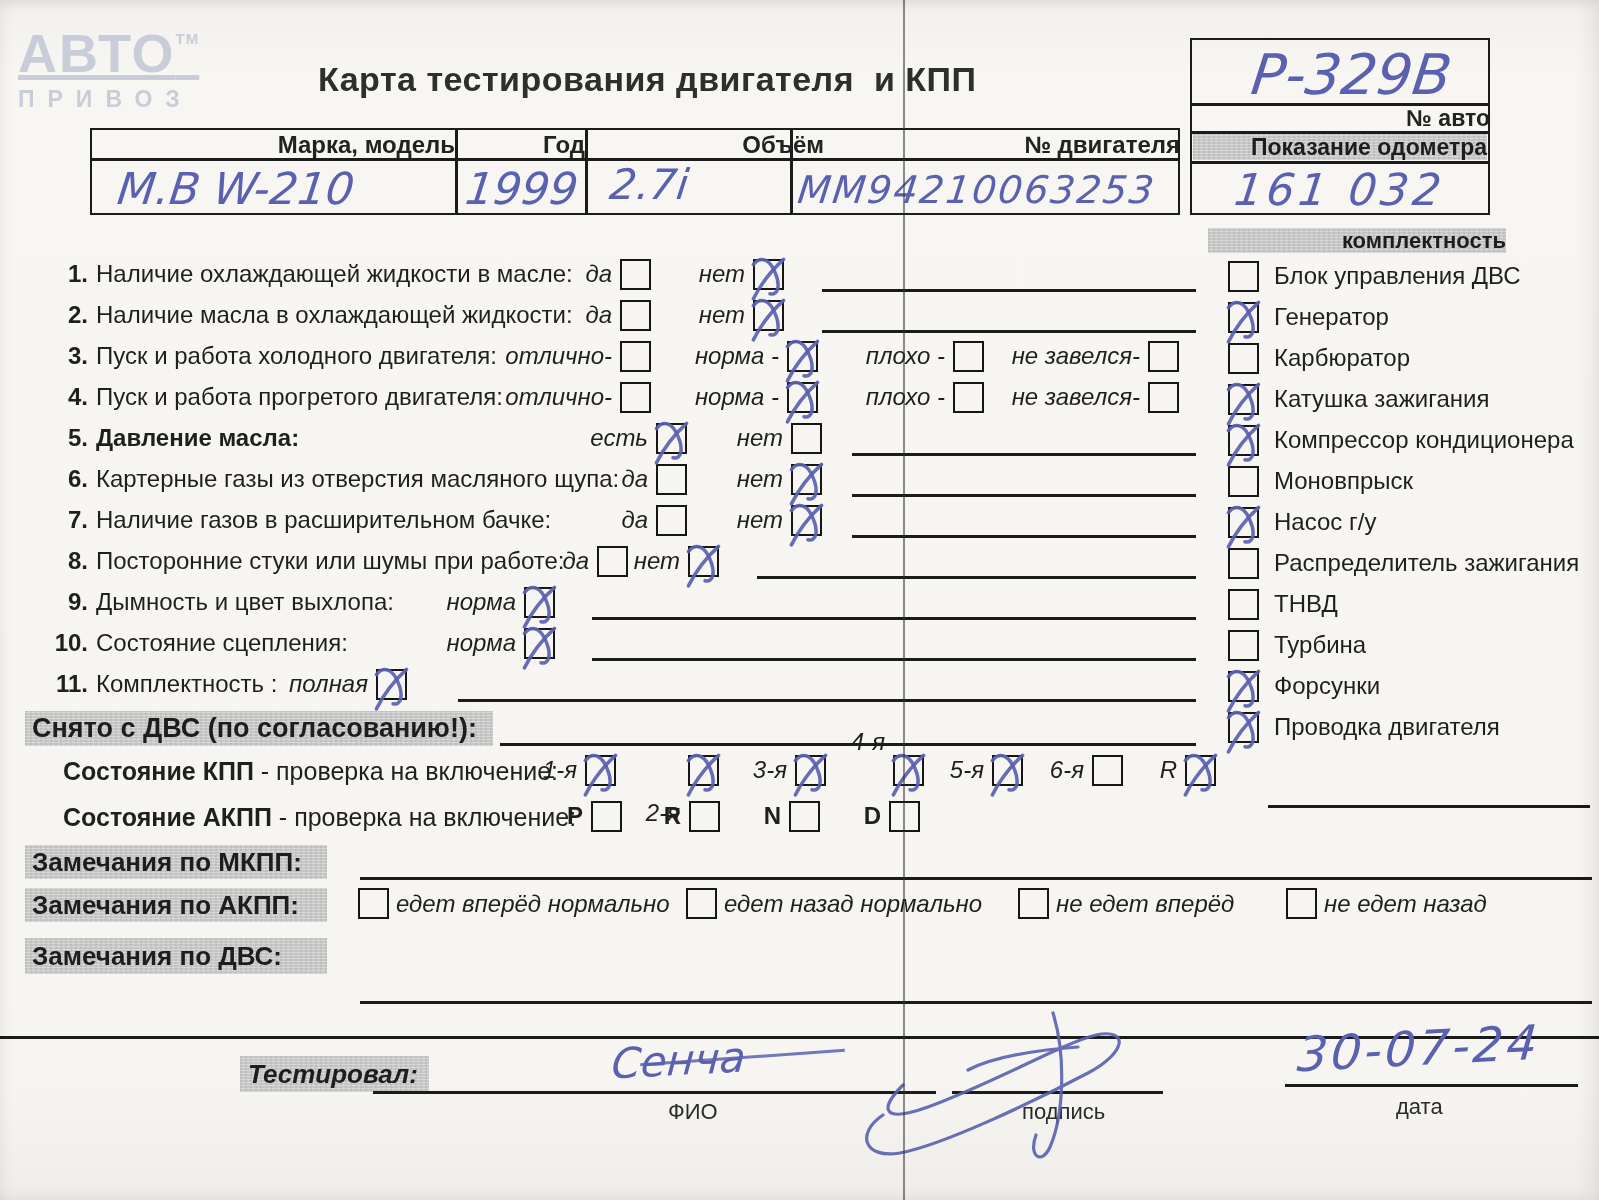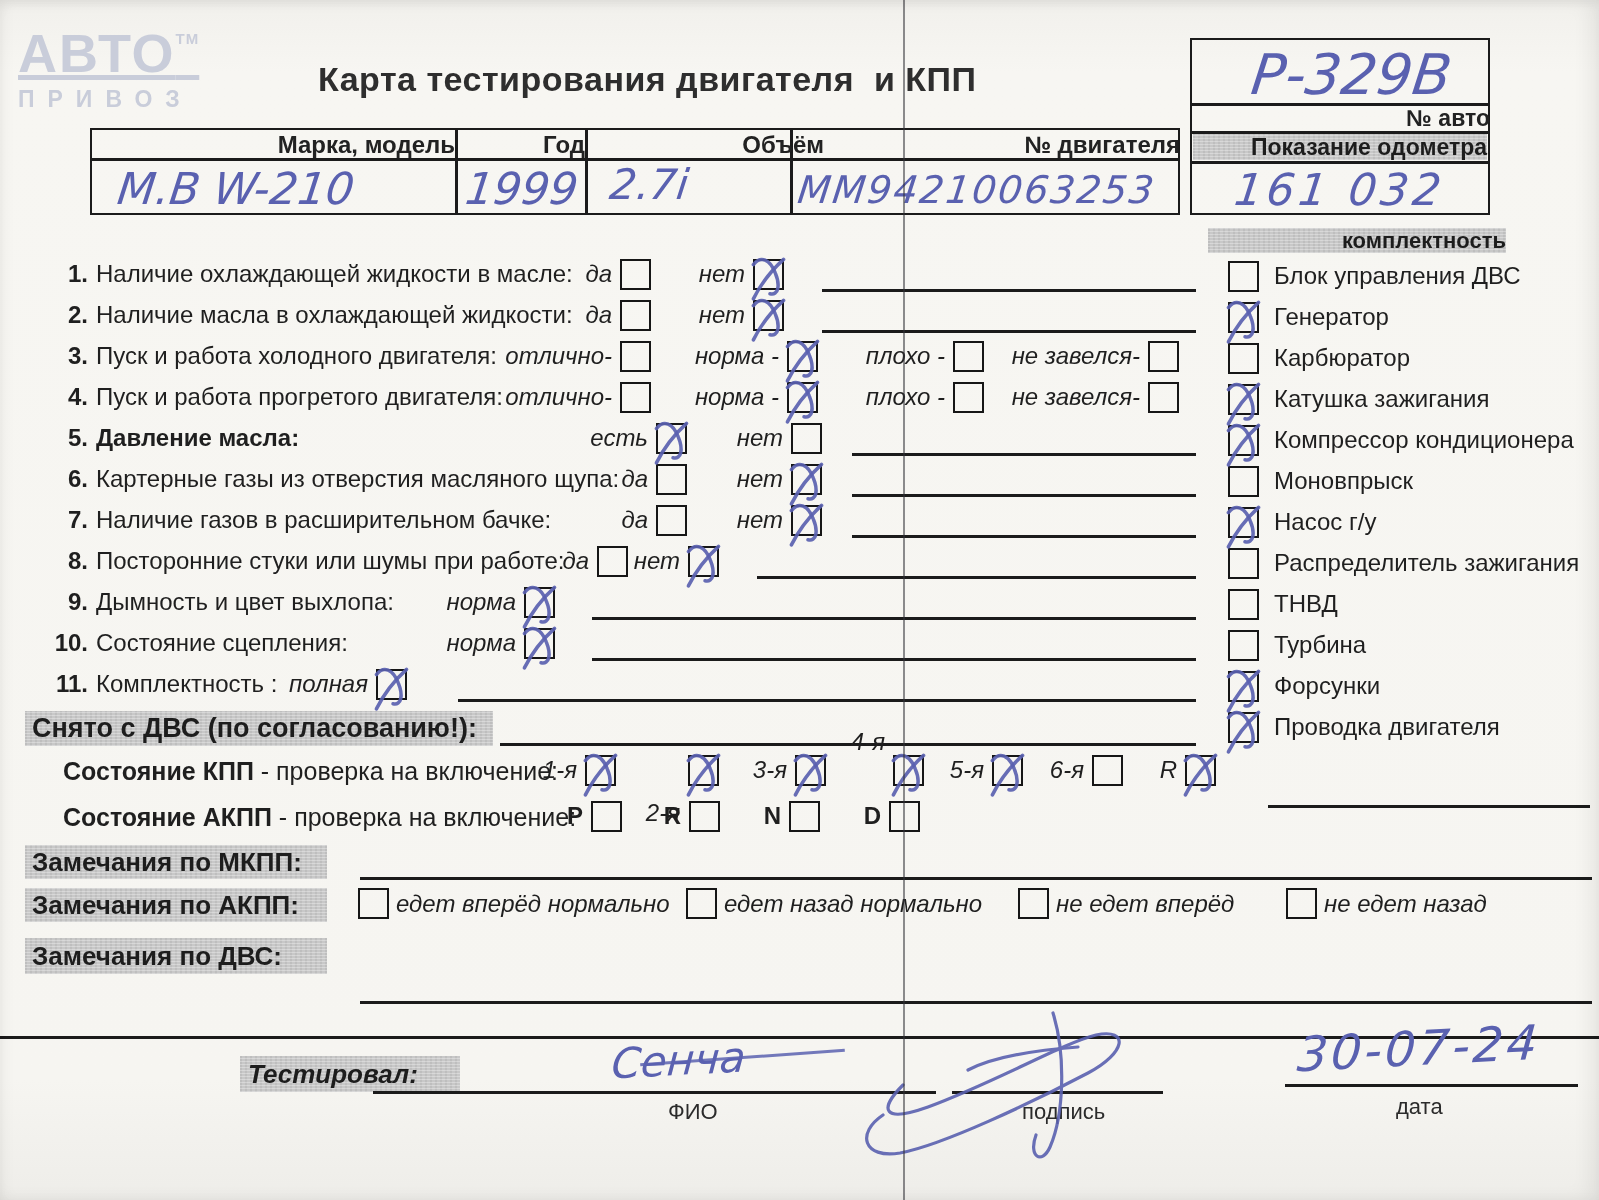--- a/index.html
+++ b/index.html
@@ -82,21 +82,21 @@
   <div class="seclabel abs" style="left:63px;top:757px;"><span class="b">Состояние КПП</span><span> - проверка на включение:</span></div>
   <div class="seclabel abs" style="left:63px;top:803px;"><span class="b">Состояние АКПП</span><span> - проверка на включение:</span></div>
 
   <div class="gbar abs" style="left:25px;top:845px;width:302px;height:34px;line-height:34px;font-size:26px;padding-left:7px;">Замечания по МКПП:</div>
   <div class="gbar abs" style="left:25px;top:888px;width:302px;height:34px;line-height:34px;font-size:26px;padding-left:7px;">Замечания по АКПП:</div>
   <div class="gbar abs" style="left:25px;top:938px;width:302px;height:36px;line-height:36px;font-size:26px;padding-left:7px;">Замечания по ДВС:</div>
   <div class="hl abs" style="left:360px;top:877px;width:1232px;height:2.5px;"></div>
   <div class="hl abs" style="left:360px;top:1001px;width:1232px;height:2.5px;"></div>
 
   <div class="hl abs" style="left:0;top:1036px;width:1599px;height:3px;"></div>
-  <div class="gbar abs" style="left:240px;top:1056px;width:220px;height:36px;line-height:36px;font-size:26px;font-style:italic;padding-left:8px;">Тестировал:</div>
+  <div class="gbar abs" style="left:240px;top:1056px;width:189px;height:36px;line-height:36px;font-size:26px;font-style:italic;padding-left:8px;">Тестировал:</div>
   <div class="hl abs" style="left:373px;top:1091px;width:563px;height:2.5px;"></div>
   <div class="hl abs" style="left:952px;top:1091px;width:211px;height:2.5px;"></div>
   <div class="hl abs" style="left:1285px;top:1084px;width:293px;height:2.5px;"></div>
   <div class="smalllab" style="left:668px;top:1099px;">ФИО</div>
   <div class="smalllab" style="left:1022px;top:1099px;">подпись</div>
   <div class="smalllab" style="left:1396px;top:1094px;">дата</div>
   <div class="hand" style="left:612px;top:1036px;font-size:42px;transform:skewX(-7deg) rotate(-3deg);">Сенча</div>
   <div class="abs" style="left:640px;top:1056px;width:205px;height:3px;background:#5a61b0;opacity:.85;transform:rotate(-4deg);z-index:10;"></div>
   <div class="hand" style="left:1298px;top:1020px;font-size:48px;letter-spacing:3px;transform:skewX(-7deg) rotate(-3deg);">30-07-24</div>
 

